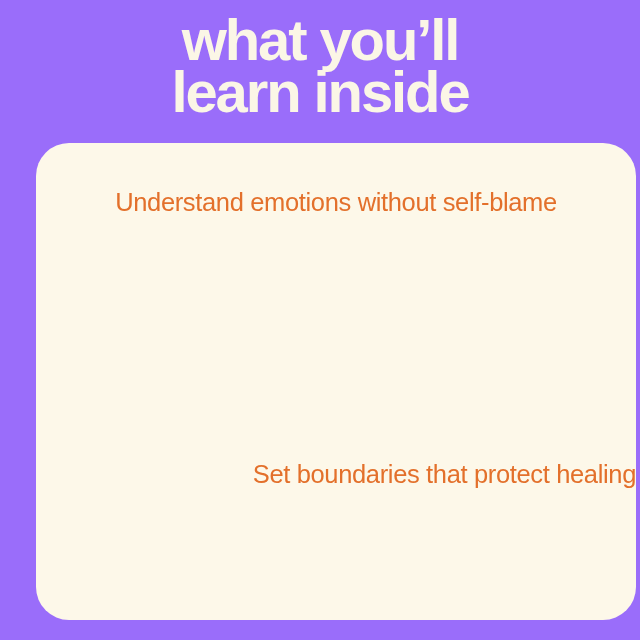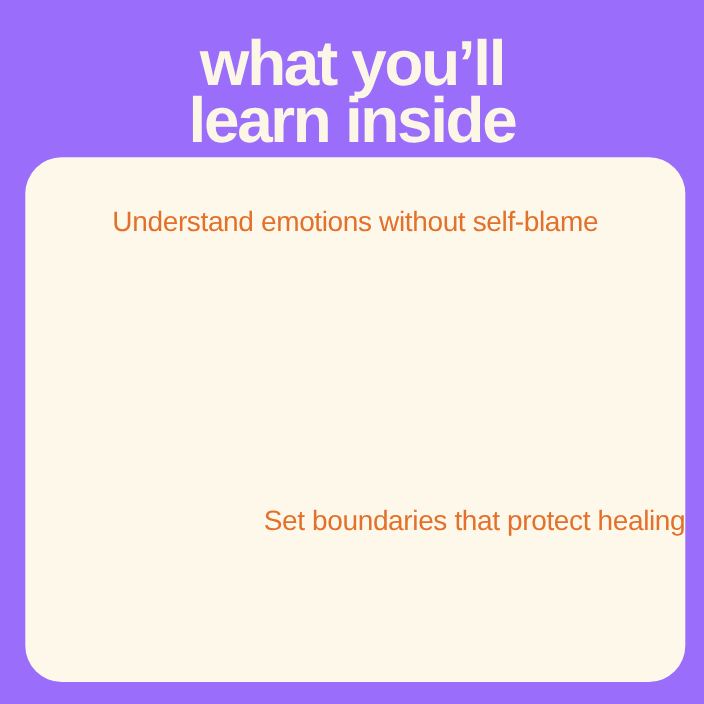--- a/index.html
+++ b/index.html
@@ -37,30 +37,29 @@
     font-size: 58px;
     line-height: 52px;
     letter-spacing: -2.1px;
     -webkit-font-smoothing: antialiased;
     user-select: none;
   }
   .heading .hline {
     display: block;
     white-space: nowrap;
     transform: scaleX(1.0);
-    margin-top: 18px;
   }
   .heading .hline + .hline {
     margin-top: 0px;
   }
 
   
   .card {
     position: absolute;
-    left: 23px;
+    left: 36px;
     top: 143px;
     width: 600px;
     height: 477px;
     background: #fdf8e9;
     border-radius: 33px;
     box-sizing: border-box;
     overflow: hidden;
   }
 
   .benefit-list {

